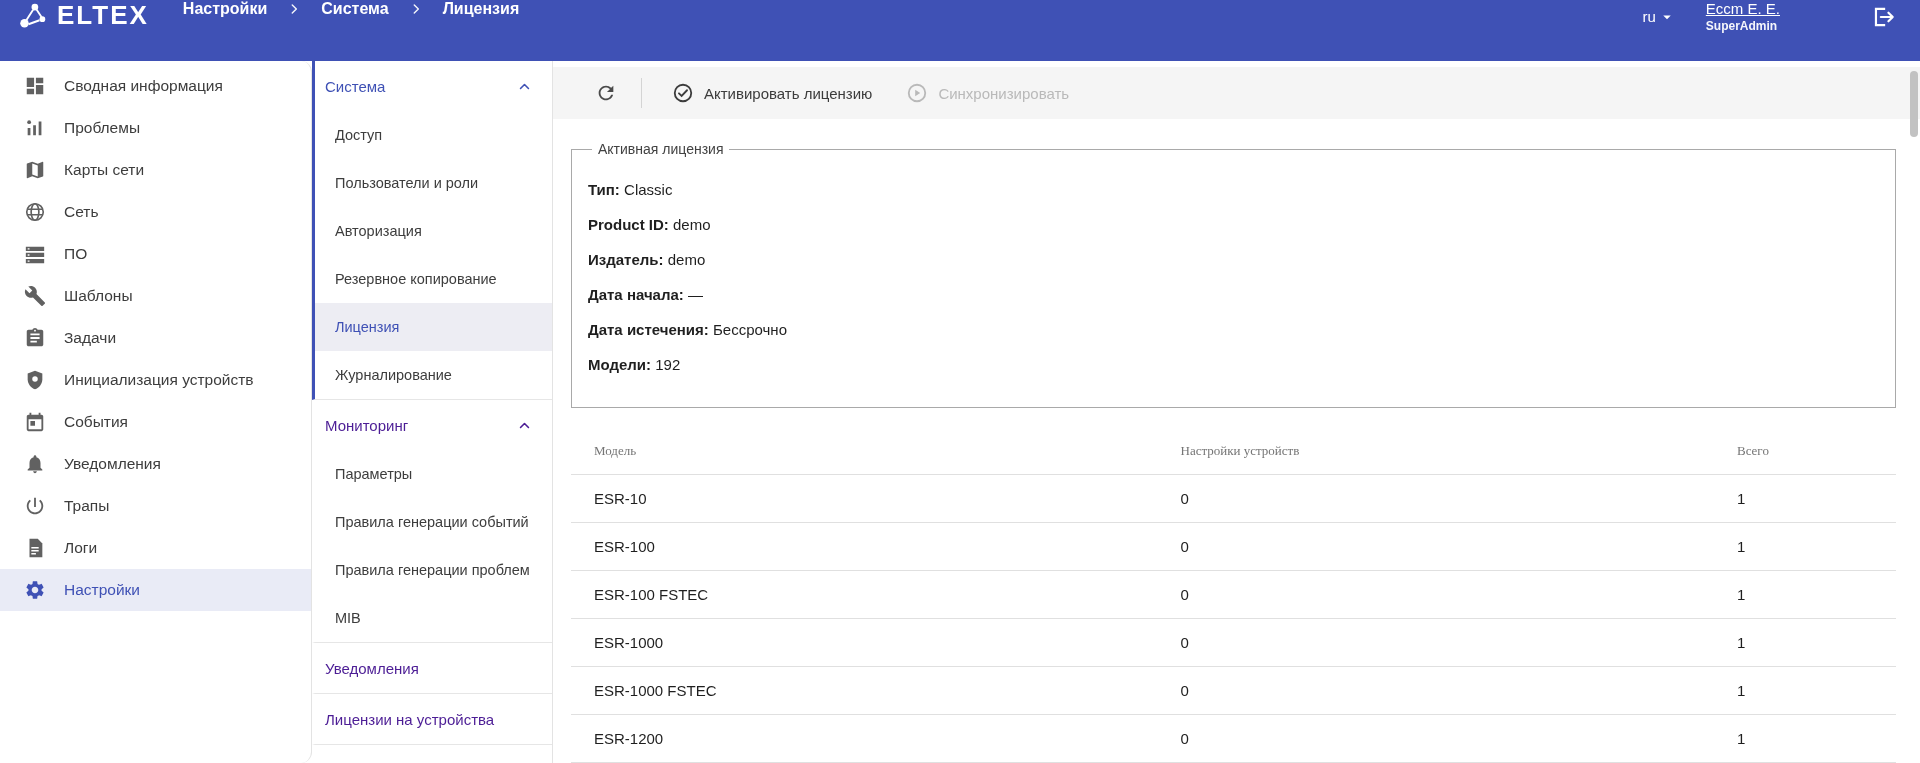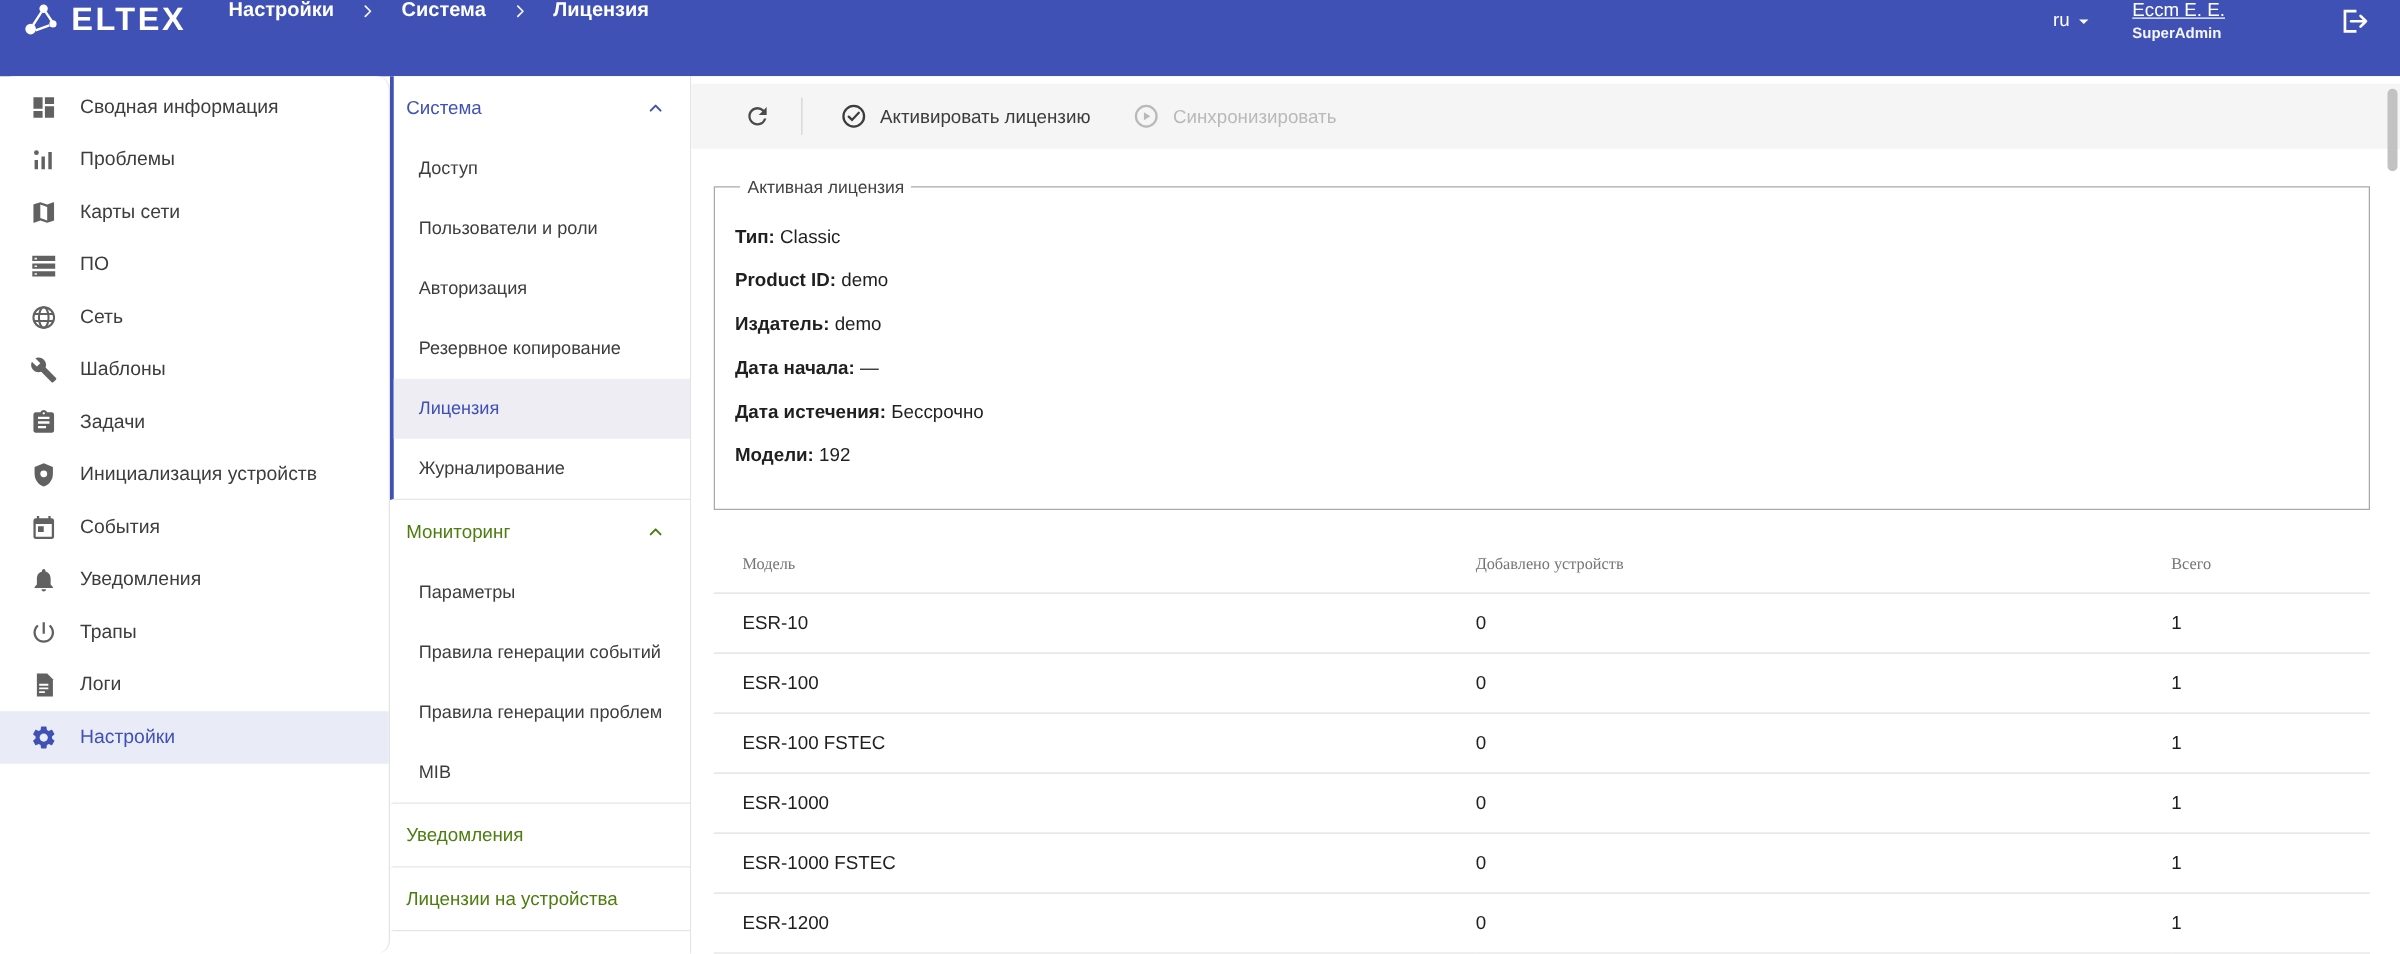--- a/index.html
+++ b/index.html
@@ -41,21 +41,21 @@
     padding:0 10px 0 24px; font-size:15.5px; color:#3d3d3d; cursor:pointer; white-space:nowrap; }
   .sb-item .icn { width:22px; height:22px; color:#616161; }
   .sb-item.active { background:#e9ebf6; color:#3f51b5; }
   .sb-item.active .icn { color:#3f51b5; }
 
   
   .submenu { width:241px; border-right:1px solid #e3e3e3; background:#fff; flex:none; }
   .sm-section { border-bottom:1px solid #e6e6e6; border-left:3px solid transparent; }
   .sm-section.active-section { border-left-color:#3f51b5; }
   .sm-header { height:50px; display:flex; align-items:center; justify-content:space-between;
-    padding:0 18px 0 10px; font-size:15px; color:#4d7c0f; cursor:pointer; }
+    padding:0 18px 0 10px; font-size:15px; color:#4c1d95; cursor:pointer; }
   .sm-header.active { color:#3f51b5; }
   .sm-header .chev { width:19px; height:19px; }
   .sm-item { height:48px; display:flex; align-items:center; padding-left:20px;
     font-size:14.5px; color:#3d3d3d; cursor:pointer; white-space:nowrap; }
   .sm-item.active { background:#ededf3; color:#3f51b5; }
 
   
   .content { flex:1; min-width:0; display:flex; flex-direction:column; background:#fff; }
   .toolbar { margin-top:6px; height:52px; background:#f5f5f5; display:flex;
     align-items:center; padding:0 24px 0 36px; gap:10px; flex:none; }
@@ -149,32 +149,32 @@
           <span>Проблемы</span>
         </div>
         <div class="sb-item">
           <svg class="icn " viewBox="0 0 24 24">
             <path fill="currentColor" d="M20.5 3l-.16.03L15 5.1 9 3 3.36 4.9c-.21.07-.36.25-.36.48V20.5c0 .28.22.5.5.5l.16-.03L9 18.9l6 2.1 5.64-1.9c.21-.07.36-.25.36-.48V3.5c0-.28-.22-.5-.5-.5zM15 19l-6-2.11V5l6 2.11V19z"></path>
           </svg>
           <span>Карты сети</span>
         </div>
         <div class="sb-item">
           <svg class="icn " viewBox="0 0 24 24">
-            <path fill="currentColor" d="M2 4h20v4.6H2zm0 6.7h20v4.6H2zm0 6.7h20V22H2z"></path>
-            <path fill="#fff" d="M4 5.7h2v1.4H4zm0 6.7h2v1.4H4zm0 6.7h2v1.4H4z"></path>
-          </svg>
-          <span>ПО</span>
-        </div>
-        <div class="sb-item">
-          <svg class="icn " viewBox="0 0 24 24">
             <circle cx="12" cy="12" r="9" fill="none" stroke="currentColor" stroke-width="1.8"></circle>
             <ellipse cx="12" cy="12" rx="4.2" ry="9" fill="none" stroke="currentColor" stroke-width="1.8"></ellipse>
             <path d="M3.5 9h17M3.5 15h17" stroke="currentColor" stroke-width="1.8" fill="none"></path>
           </svg>
           <span>Сеть</span>
+        </div>
+        <div class="sb-item">
+          <svg class="icn " viewBox="0 0 24 24">
+            <path fill="currentColor" d="M2 4h20v4.6H2zm0 6.7h20v4.6H2zm0 6.7h20V22H2z"></path>
+            <path fill="#fff" d="M4 5.7h2v1.4H4zm0 6.7h2v1.4H4zm0 6.7h2v1.4H4z"></path>
+          </svg>
+          <span>ПО</span>
         </div>
         <div class="sb-item">
           <svg class="icn " viewBox="0 0 24 24">
             <path fill="currentColor" d="M22.7 19l-9.1-9.1c.9-2.3.4-5-1.5-6.9-2-2-5-2.4-7.4-1.3L9 6 6 9 1.6 4.7C.4 7.1.9 10.1 2.9 12.1c1.9 1.9 4.6 2.4 6.9 1.5l9.1 9.1c.4.4 1 .4 1.4 0l2.3-2.3c.5-.4.5-1.1.1-1.4z"></path>
           </svg>
           <span>Шаблоны</span>
         </div>
         <div class="sb-item">
           <svg class="icn " viewBox="0 0 24 24">
             <path fill="currentColor" d="M19 3h-4.18C14.4 1.84 13.3 1 12 1c-1.3 0-2.4.84-2.82 2H5c-1.1 0-2 .9-2 2v14c0 1.1.9 2 2 2h14c1.1 0 2-.9 2-2V5c0-1.1-.9-2-2-2zm-7 0c.55 0 1 .45 1 1s-.45 1-1 1-1-.45-1-1 .45-1 1-1zm2 14H7v-2h7v2zm3-4H7v-2h10v2zm0-4H7V7h10v2z"></path>
@@ -319,21 +319,21 @@
 
       <table class="models-table">
         <colgroup>
             <col style="width:46%">
             <col style="width:42%">
             <col style="width:12%">
           </colgroup>
         <thead>
             <tr id="table-head">
               <th>Модель</th>
-              <th>Добавлено устройств</th>
+              <th>Настройки устройств</th>
               <th>Всего</th>
             </tr>
           </thead>
         <tbody id="table-body">
             <tr>
               <td>ESR-10</td>
               <td>0</td>
               <td>1</td>
             </tr>
             <tr>

